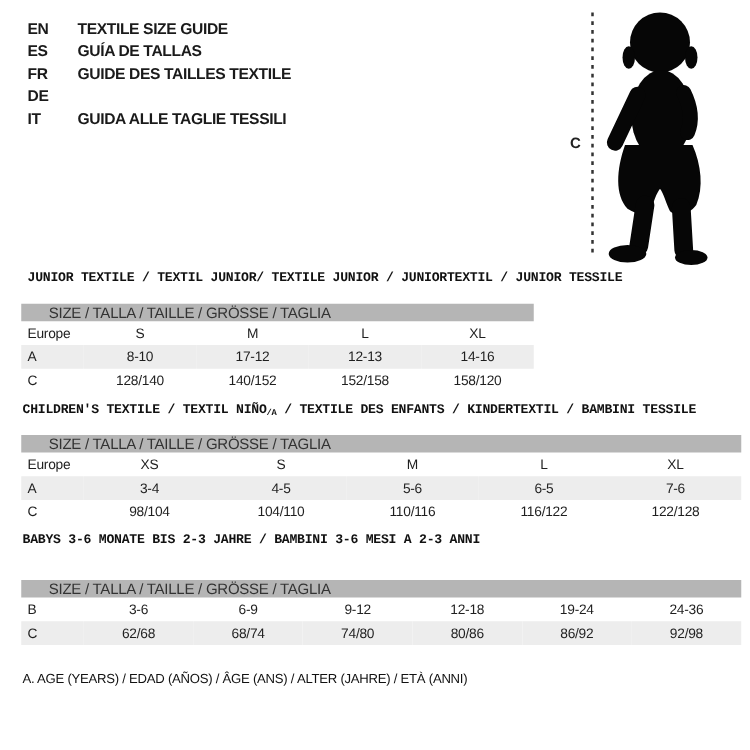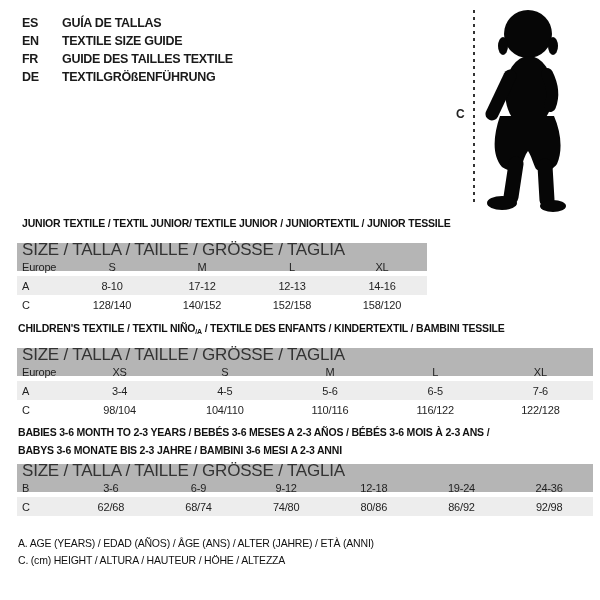--- a/index.html
+++ b/index.html
@@ -12,60 +12,63 @@
             font-size:12.5px;letter-spacing:-0.3px;}
   .lang-code{width:40px;}
   .lang-label{white-space:nowrap;}
 
   
   .figure-svg{position:absolute;left:450px;top:4px;}
   .height-marker{position:absolute;left:456px;top:107px;font-size:12px;font-weight:bold;color:#222;}
 
   
   .section-title{position:absolute;font-weight:bold;font-size:10.5px;letter-spacing:-0.2px;
-                 white-space:nowrap;color:#111;}
+                 white-space:nowrap;color:#111;font-family:Liberation Mono, monospace;}
   .title-sub{font-size:7px;vertical-align:-2px;}
   #babies-title{line-height:18px;}
 
   
-  .band{position:absolute;left:17px;height:28px;line-height:14px;background:var(--band,#b5b5b5);
-        font-size:17px;color:#333;padding-left:5px;box-sizing:border-box;letter-spacing:-0.2px;}
+  .band{position:absolute;left:17px;height:14px;line-height:14px;background:var(--band,#b5b5b5);
+        font-size:12px;color:#333;padding-left:22px;box-sizing:border-box;letter-spacing:-0.2px;}
   table.size-table{position:absolute;left:17px;border-collapse:collapse;table-layout:fixed;
                    font-size:11px;color:#1f1f1f;}
   table.size-table td{height:19px;padding:0;text-align:center;white-space:nowrap;
                       letter-spacing:-0.2px;vertical-align:middle;}
   table.size-table td.row-label{text-align:left;padding-left:5px;}
   table.size-table tr.stripe{background:var(--stripe,#ededed);}
 
   
   .footnotes{position:absolute;left:18px;top:535px;}
   .footnote{height:16.5px;line-height:16.5px;font-weight:normal;font-size:10.5px;
             letter-spacing:-0.2px;white-space:nowrap;color:#111;}
 </style>
 </head>
 <body>
 
 <div id="page">
 
   <div class="lang-list">
     <div class="lang-row">
+      <span class="lang-code">EN</span>
+      <span class="lang-label">TEXTILE SIZE GUIDE</span>
+    </div>
+    <div class="lang-row">
       <span class="lang-code">ES</span>
       <span class="lang-label">GUÍA DE TALLAS</span>
     </div>
     <div class="lang-row">
-      <span class="lang-code">EN</span>
-      <span class="lang-label">TEXTILE SIZE GUIDE</span>
-    </div>
-    <div class="lang-row">
       <span class="lang-code">FR</span>
       <span class="lang-label">GUIDE DES TAILLES TEXTILE</span>
     </div>
     <div class="lang-row">
       <span class="lang-code">DE</span>
-      <span class="lang-label">TEXTILGRÖßENFÜHRUNG</span>
+    </div>
+    <div class="lang-row">
+      <span class="lang-code">IT</span>
+      <span class="lang-label">GUIDA ALLE TAGLIE TESSILI</span>
     </div>
   </div>
 
   <svg class="figure-svg" width="135" height="210" viewBox="0 0 135 210">
     <line x1="24" y1="6" x2="24" y2="202" stroke="#333" stroke-width="2" stroke-dasharray="3,4"></line>
     <g fill="#060606" stroke="none">
       <circle cx="78" cy="30" r="24"></circle>
       <ellipse cx="53" cy="42" rx="5" ry="9"></ellipse>
       <ellipse cx="103" cy="42" rx="5" ry="9"></ellipse>
       <ellipse cx="79" cy="88" rx="24" ry="36"></ellipse>
@@ -149,21 +152,20 @@
       <td>98/104</td>
       <td>104/110</td>
       <td>110/116</td>
       <td>116/122</td>
       <td>122/128</td>
     </tr>
   </tbody>
     </table>
 
   <div class="section-title" id="babies-title" style="left:18px;top:423px">
-    <div>BABIES 3-6 MONTH TO 2-3 YEARS / BEBÉS 3-6 MESES A 2-3 AÑOS / BÉBÉS 3-6 MOIS À 2-3 ANS /</div>
     <div>BABYS 3-6 MONATE BIS 2-3 JAHRE / BAMBINI 3-6 MESI A 2-3 ANNI</div>
   </div>
   <div class="band" style="top:464px;width:576px">SIZE / TALLA / TAILLE / GRÖSSE / TAGLIA</div>
   <table class="size-table" style="top:478px;width:576px">
     <colgroup>
         <col style="width:50px">
         <col>
         <col>
         <col>
         <col>
@@ -187,16 +189,15 @@
       <td>74/80</td>
       <td>80/86</td>
       <td>86/92</td>
       <td>92/98</td>
     </tr>
   </tbody>
     </table>
 
   <div class="footnotes">
     <div class="footnote">A. AGE (YEARS) / EDAD (AÑOS) / ÂGE (ANS) / ALTER (JAHRE) / ETÀ (ANNI)</div>
-    <div class="footnote">C. (cm) HEIGHT / ALTURA / HAUTEUR / HÖHE / ALTEZZA</div>
   </div>
 
 </div>
 
 </body></html>

